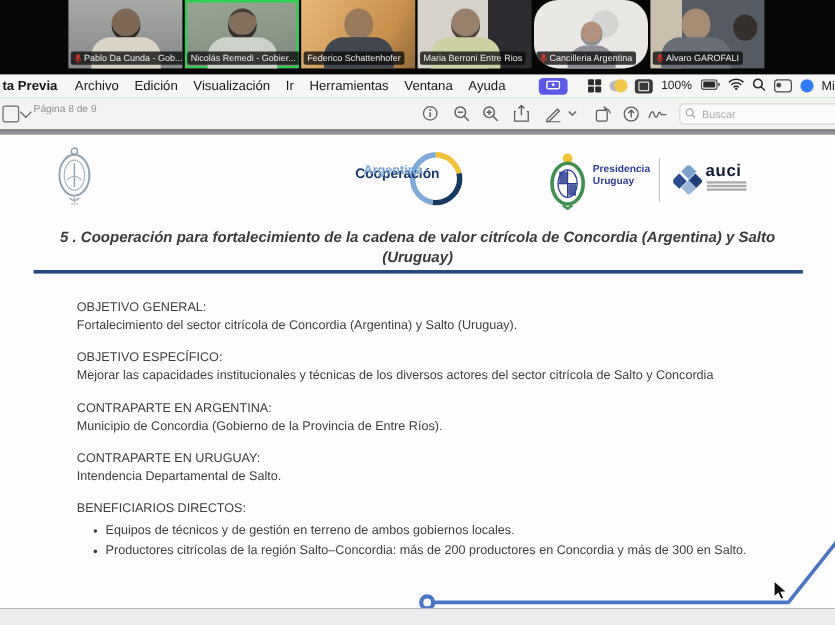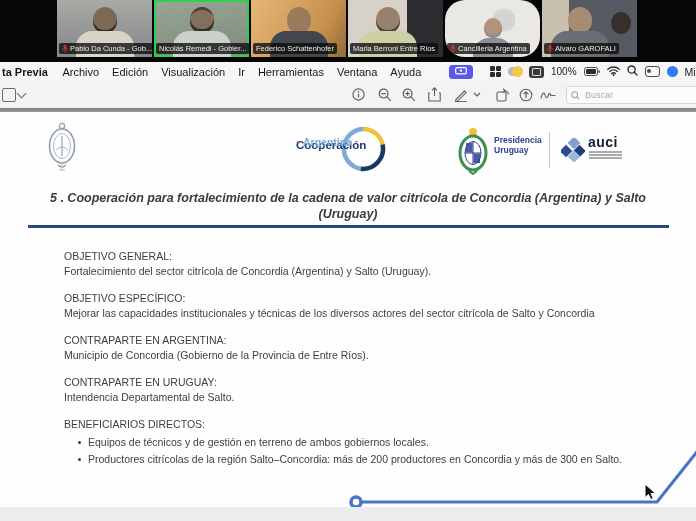--- a/index.html
+++ b/index.html
@@ -227,20 +227,21 @@
       <span class="blue-dot"></span>
       <span class="clock">Mié 2</span>
     </span>
   </div>
 
   <div class="pdf-toolbar">
     <span class="sb-ic"></span>
     <span class="sb-chev"></span>
 
     <div class="doc-title">
+      <div class="t2l">Página 8 de 9</div>
     </div>
 
     <span class="tb-ic" style="left:350px">
       <svg width="13" height="13" viewBox="0 0 13 13">
           <circle cx="6.5" cy="6.5" r="5.6" fill="none" stroke="#5e5e5e" stroke-width="1.1"></circle>
           <circle cx="6.5" cy="3.8" r="0.8" fill="#5e5e5e"></circle>
           <line x1="6.5" y1="5.6" x2="6.5" y2="9.4" stroke="#5e5e5e" stroke-width="1.2"></line>
         </svg>
       </span>
     <span class="tb-ic" style="left:377px">

